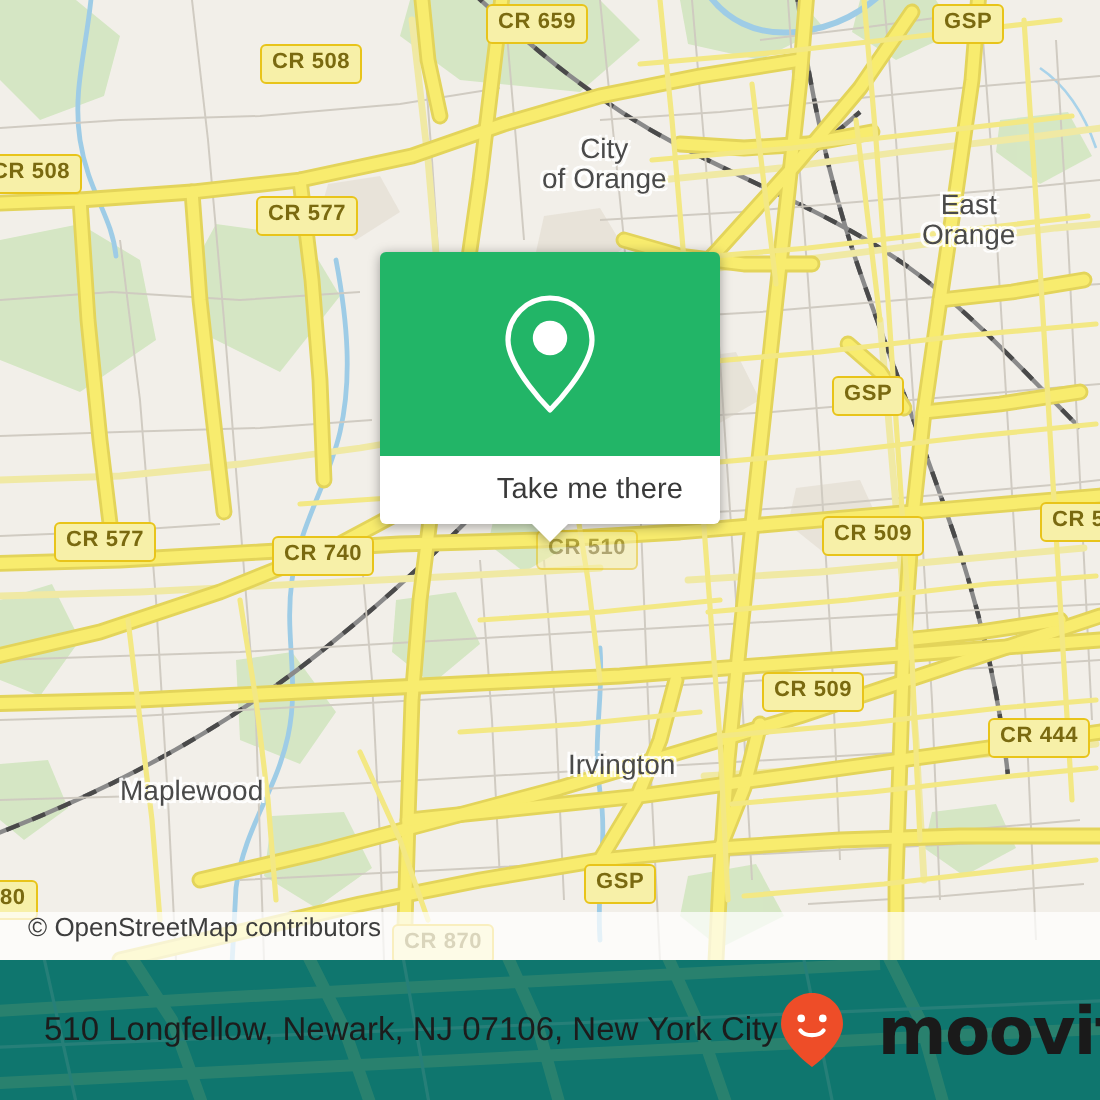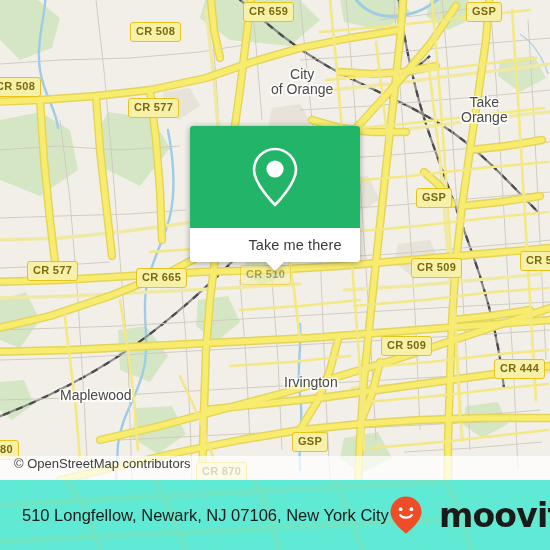--- a/index.html
+++ b/index.html
@@ -49,21 +49,21 @@
     color: #7a6a10;
     font-family: "Liberation Sans", sans-serif;
     font-size: 11px;
     font-weight: bold;
     letter-spacing: .3px;
     line-height: 1;
     padding: 3px 5px 4px 5px;
     white-space: nowrap;
     text-align: center;
   }
-  .shield.faded { opacity: .55; }
+  .shield.faded { opacity: .55; margin-left: 28px; }
 
   
   .place {
     position: absolute;
     color: #4a4a4a;
     font-family: "Liberation Sans", sans-serif;
     font-size: 14px;
     line-height: 15px;
     white-space: nowrap;
     text-align: center;
@@ -137,21 +137,21 @@
     font-family: "Liberation Sans", sans-serif;
   }
 
   
   #footer {
     position: absolute;
     left: 0;
     top: 480px;
     width: 550px;
     height: 70px;
-    background: #5eead4;
+    background: #0f766e;
     display: flex;
     align-items: center;
     justify-content: space-between;
     box-sizing: border-box;
     padding: 0 18px 0 22px;
     overflow: hidden;
   }
   #footer-watermark {
     position: absolute;
     left: 0; top: 0;
@@ -386,38 +386,38 @@
     </svg>
 
     <div id="shield-layer">
         <div class="shield" style="left: 243px; top: 2px;">CR 659</div>
         <div class="shield" style="left: 466px; top: 2px;">GSP</div>
         <div class="shield" style="left: 130px; top: 22px;">CR 508</div>
         <div class="shield" style="left: -10px; top: 77px;">CR 508</div>
         <div class="shield" style="left: 128px; top: 98px;">CR 577</div>
         <div class="shield" style="left: 416px; top: 188px;">GSP</div>
         <div class="shield" style="left: 27px; top: 261px;">CR 577</div>
-        <div class="shield" style="left: 136px; top: 268px;">CR 665</div>
+        <div class="shield" style="left: 136px; top: 268px;">CR 740</div>
         <div class="shield faded" style="left: 240px; top: 265px;">CR 510</div>
         <div class="shield" style="left: 411px; top: 258px;">CR 509</div>
         <div class="shield" style="left: 520px; top: 251px;">CR 509</div>
         <div class="shield" style="left: 381px; top: 336px;">CR 509</div>
         <div class="shield" style="left: 494px; top: 359px;">CR 444</div>
         <div class="shield" style="left: -6px; top: 440px;">80</div>
         <div class="shield" style="left: 292px; top: 432px;">GSP</div>
         <div class="shield" style="left: 196px; top: 462px;">CR 870</div>
       </div>
 
     <div id="place-layer">
         <div class="place" style="left: 271px; top: 67px;">
           <div>City</div>
           <div>of Orange</div>
         </div>
         <div class="place" style="left: 461px; top: 95px;">
-          <div>Take</div>
+          <div>East</div>
           <div>Orange</div>
         </div>
         <div class="place" style="left: 284px; top: 375px;">
           <div>Irvington</div>
         </div>
         <div class="place" style="left: 60px; top: 388px;">
           <div>Maplewood</div>
         </div>
       </div>
 

